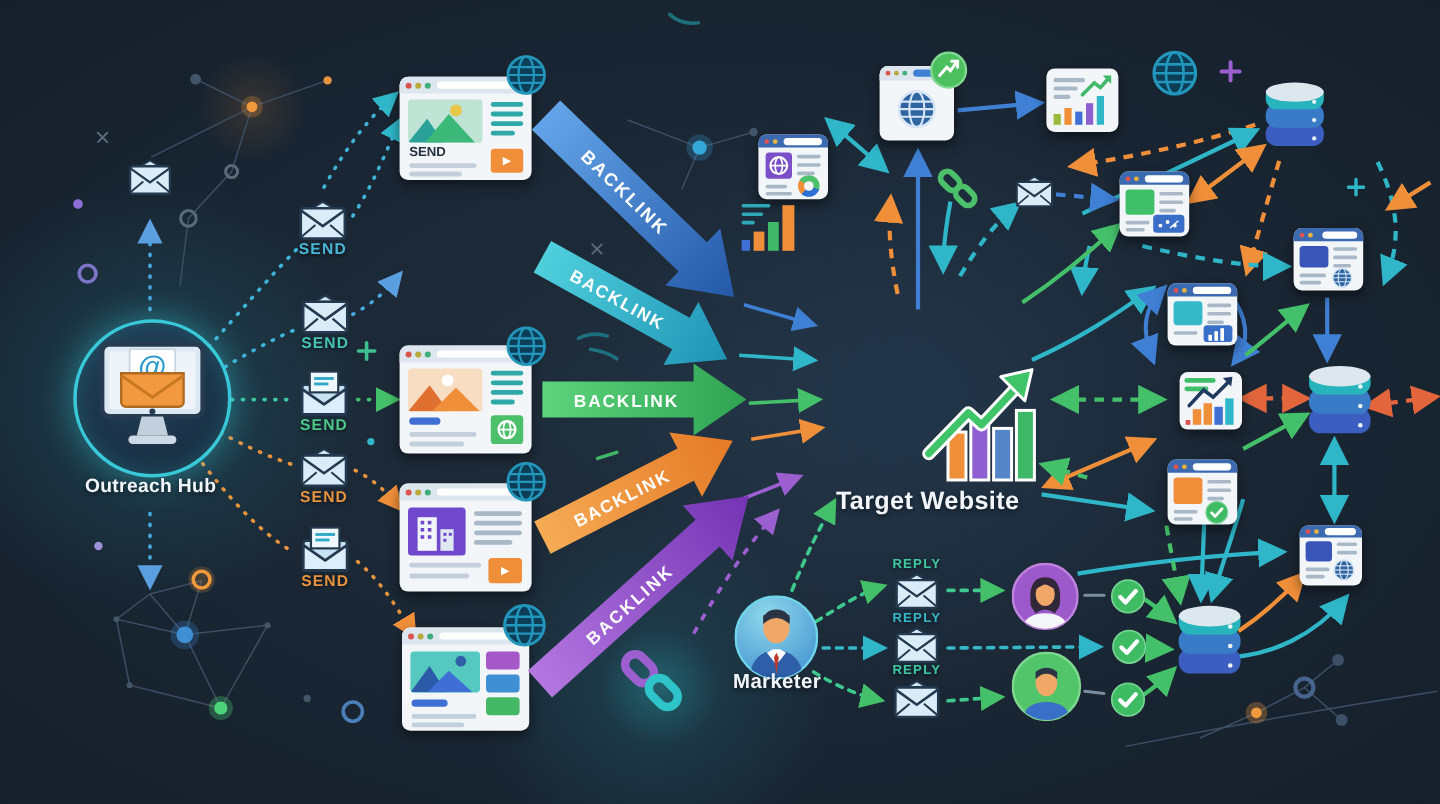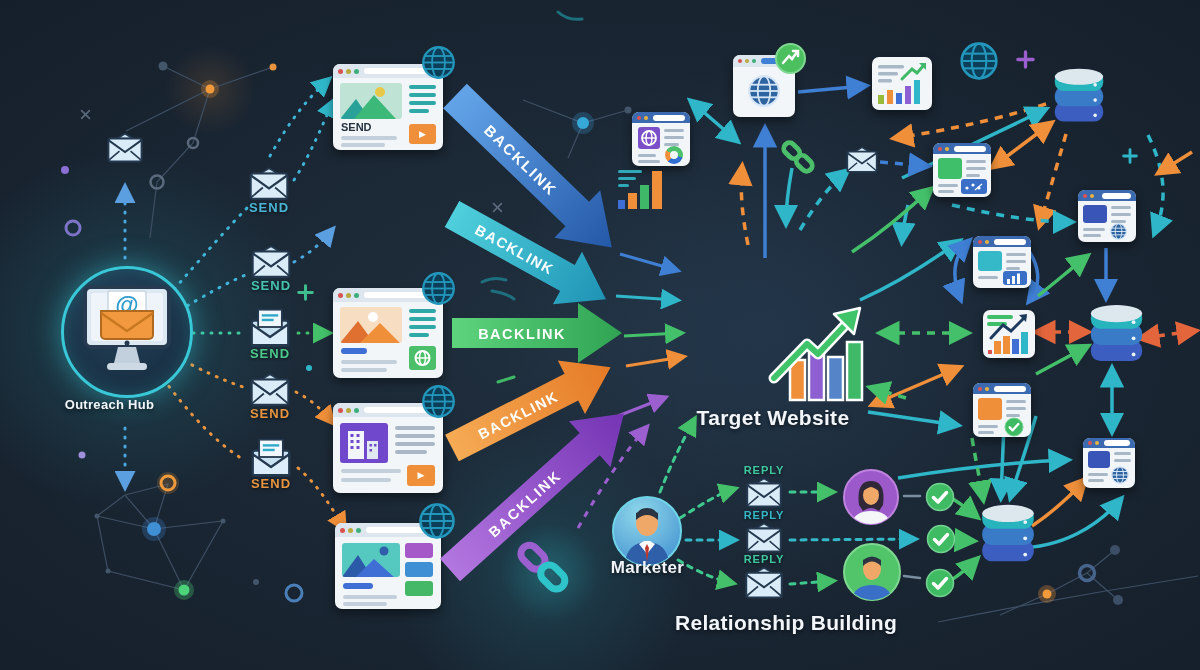--- a/index.html
+++ b/index.html
@@ -275,21 +275,21 @@
     <rect x="14" y="12" width="72" height="48" rx="3" fill="#eef4f9"></rect>
     <rect x="31" y="10" width="38" height="28" rx="2" fill="#ffffff" stroke="#c8d6e2" stroke-width="1.5"></rect>
     <text x="50" y="32" font-size="24" font-weight="bold" fill="#2e9ccc" text-anchor="middle" font-family="Liberation Sans, sans-serif">@</text>
     <path d="M24,30 h52 v24 a4,4 0 0 1 -4,4 h-44 a4,4 0 0 1 -4,-4 Z" fill="#f2993f" stroke="#b06a20" stroke-width="2"></path>
     <path d="M24,32 L50,50 L76,32" fill="none" stroke="#c87820" stroke-width="2.5"></path>
     <circle cx="50" cy="62" r="2.5" fill="#263a50"></circle>
     <path d="M41,66 L59,66 L63,82 L37,82 Z" fill="#c2cfdc"></path>
     <rect x="30" y="82" width="40" height="7" rx="3.5" fill="#cdd9e4"></rect>
   </svg>
 </div>
-<div class="lbl" style="left:32px;top:397px;width:155px;font-size:13px;">Outreach Hub</div>
+<div class="lbl" style="left:48px;top:397px;width:155px;font-size:16px;">Outreach Hub</div>
 
 <svg class="abs" style="left:248px;top:166px;" width="42" height="36" viewBox="0 0 48 40">
       <use href="#sym-env"></use>
     </svg>
 <div class="minilbl" style="left: 244px; top: 200px; width: 50px; color: rgb(73, 182, 214);">SEND</div>
 
 <svg class="abs" style="left:250px;top:244px;" width="42" height="36" viewBox="0 0 48 40">
       <use href="#sym-env"></use>
     </svg>
 <div class="minilbl" style="left: 246px; top: 278px; width: 50px; color: rgb(69, 196, 176);">SEND</div>
@@ -762,15 +762,14 @@
 <svg class="abs" style="left:925px;top:482px;" width="30" height="30" viewBox="0 0 30 30">
       <use href="#sym-check"></use>
     </svg>
 <svg class="abs" style="left:926px;top:524px;" width="30" height="30" viewBox="0 0 30 30">
       <use href="#sym-check"></use>
     </svg>
 <svg class="abs" style="left:925px;top:568px;" width="30" height="30" viewBox="0 0 30 30">
       <use href="#sym-check"></use>
     </svg>
 
-<div class="lbl" style="left:656px;top:611px;width:260px;font-size:21px;">Relationship Building</div>
 
 </div>
 
 </body></html>

